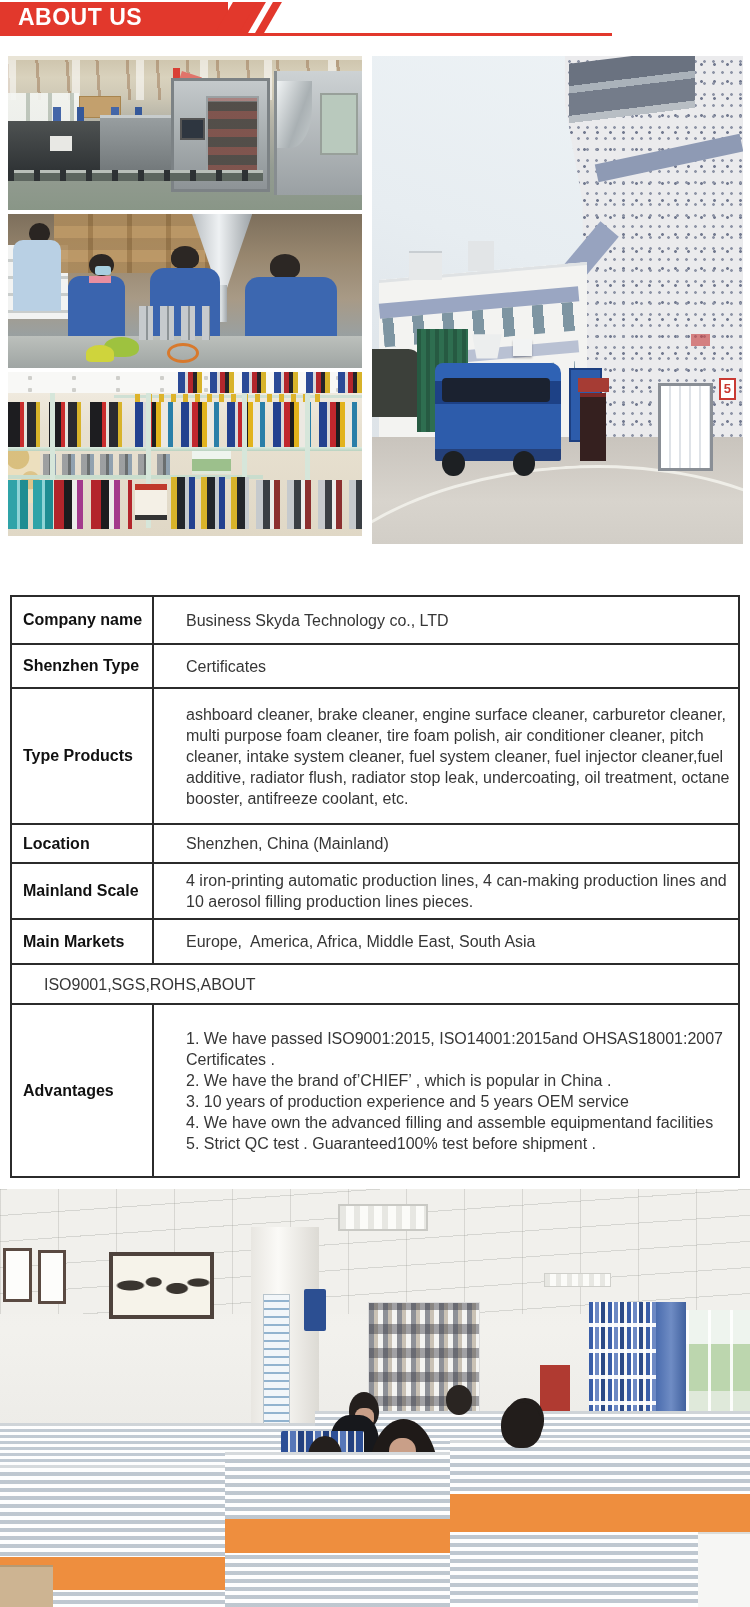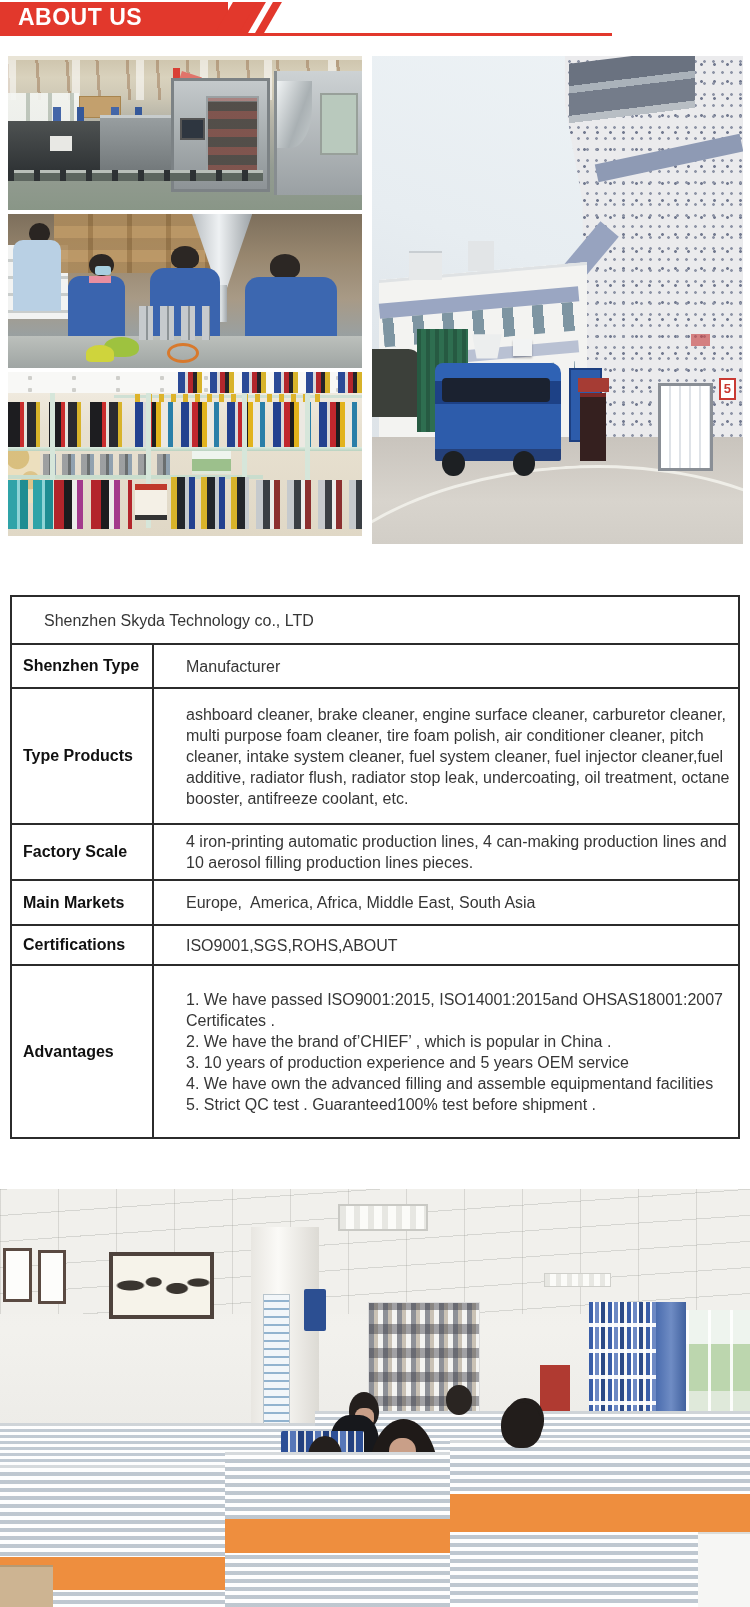--- a/index.html
+++ b/index.html
@@ -143,40 +143,44 @@
     <div class="a" style="left:38%;top:81%;width:6%;height:5%;background:#1d2023;border-radius:50%;"></div>
     <div class="a" style="left:56%;top:69%;width:7%;height:14%;background:#35201f;border-top:4px solid #7c2a28;box-sizing:border-box;"></div>
     <div class="a" style="left:55.5%;top:66%;width:8.5%;height:2.8%;background:#a63c34;"></div>
     <div class="a" style="left:86%;top:57%;width:5%;height:2.4%;background:rgba(200,70,70,.65);"></div>
     <div class="a" style="left:77%;top:67%;width:15%;height:18%;border:3px solid #8a8f96;box-sizing:border-box;background:repeating-linear-gradient(90deg,#fff 0 8px,#dfe3e8 8px 10px),repeating-linear-gradient(0deg,rgba(255,255,255,.9) 0 10px,#e6e9ee 10px 12px),#e8eaec;"></div>
     <div class="a" style="left:93.5%;top:66%;width:4.6%;height:4.4%;background:#fff;border:2px solid #c93a33;box-sizing:border-box;color:#c93a33;font-size:13px;font-weight:bold;display:flex;align-items:center;justify-content:center;">5</div>
   </figure>
 
   <section id="ctable">
     <div class="t-row r-company">
-      <div class="t-value">Shenzhen Skyda Technology co., LTD</div>
+      <div class="t-label">Company name</div>
+      <div class="t-value">Business Skyda Technology co., LTD</div>
     </div>
     <div class="t-row r-business">
       <div class="t-label">Shenzhen Type</div>
-      <div class="t-value">Manufacturer</div>
+      <div class="t-value">Certificates</div>
     </div>
     <div class="t-row r-products">
       <div class="t-label">Type Products</div>
       <div class="t-value">ashboard cleaner, brake cleaner, engine surface cleaner, carburetor cleaner, multi purpose foam cleaner, tire foam polish, air conditioner cleaner, pitch cleaner, intake system cleaner, fuel system cleaner, fuel injector cleaner,fuel additive, radiator flush, radiator stop leak, undercoating, oil treatment, octane booster, antifreeze coolant, etc.</div>
     </div>
+    <div class="t-row r-location">
+      <div class="t-label">Location</div>
+      <div class="t-value">Shenzhen, China (Mainland)</div>
+    </div>
     <div class="t-row r-factory">
-      <div class="t-label">Factory Scale</div>
+      <div class="t-label">Mainland Scale</div>
       <div class="t-value">4 iron-printing automatic production lines, 4 can-making production lines and 10 aerosol filling production lines pieces.</div>
     </div>
     <div class="t-row r-markets">
       <div class="t-label">Main Markets</div>
       <div class="t-value">Europe,  America, Africa, Middle East, South Asia</div>
     </div>
     <div class="t-row r-certs">
-      <div class="t-label">Certifications</div>
       <div class="t-value">ISO9001,SGS,ROHS,ABOUT</div>
     </div>
     <div class="t-row r-adv">
       <div class="t-label">Advantages</div>
       <div class="t-value">1. We have passed ISO9001:2015, ISO14001:2015and OHSAS18001:2007 Certificates .
 2. We have the brand of’CHIEF’ , which is popular in China .
 3. 10 years of production experience and 5 years OEM service
 4. We have own the advanced filling and assemble equipmentand facilities
 5. Strict QC test . Guaranteed100% test before shipment .</div>
     </div>

